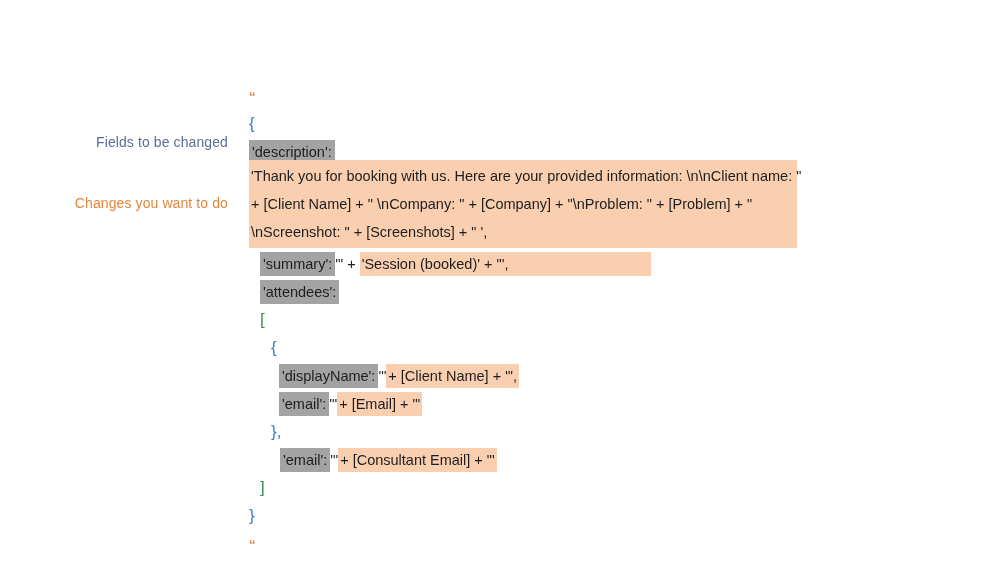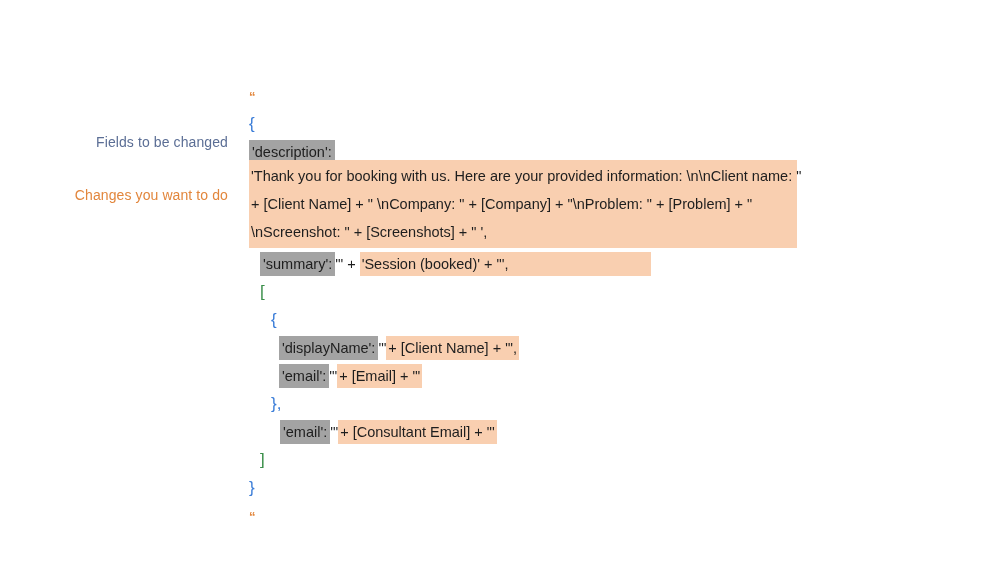--- a/index.html
+++ b/index.html
@@ -23,21 +23,21 @@
     font-size: 14px;
     letter-spacing: 0.1px;
   }
   #label-fields {
     right: 772px;            
     top: 134px;
     color: #5b6e95;
   }
   #label-changes {
     right: 772px;
-    top: 187px;
+    top: 195px;
     color: #e2863c;
   }
 
   
   .code {
     position: absolute;
     left: 249px;
     top: 82px;
     width: 700px;
     font-family: "Liberation Sans", sans-serif;
@@ -108,20 +108,23 @@
   </div>
 
   <div class="line">&nbsp;</div>
   <div class="line">&nbsp;</div>
   <div class="line">&nbsp;</div>
 
   <div class="line ind2">
     <span class="hl-blue">'summary':</span><span>'" +</span>&nbsp;<span class="hl-orange">'Session (booked)' + "',</span><span class="hl-orange">&nbsp;&nbsp;&nbsp;&nbsp;&nbsp;&nbsp;&nbsp;&nbsp;&nbsp;&nbsp;&nbsp;&nbsp;&nbsp;&nbsp;&nbsp;&nbsp;&nbsp;&nbsp;&nbsp;&nbsp;&nbsp;&nbsp;&nbsp;&nbsp;&nbsp;&nbsp;&nbsp;&nbsp;&nbsp;&nbsp;&nbsp;&nbsp;&nbsp;&nbsp;</span>
   </div>
 
+  <div class="line ind2">
+    <span class="hl-blue">'attendees':</span>
+  </div>
 
   <div class="line ind2">
     <span class="punct-green">[</span>
   </div>
 
   <div class="line ind3">
     <span class="punct-blue">{</span>
   </div>
 
   <div class="line ind4">

